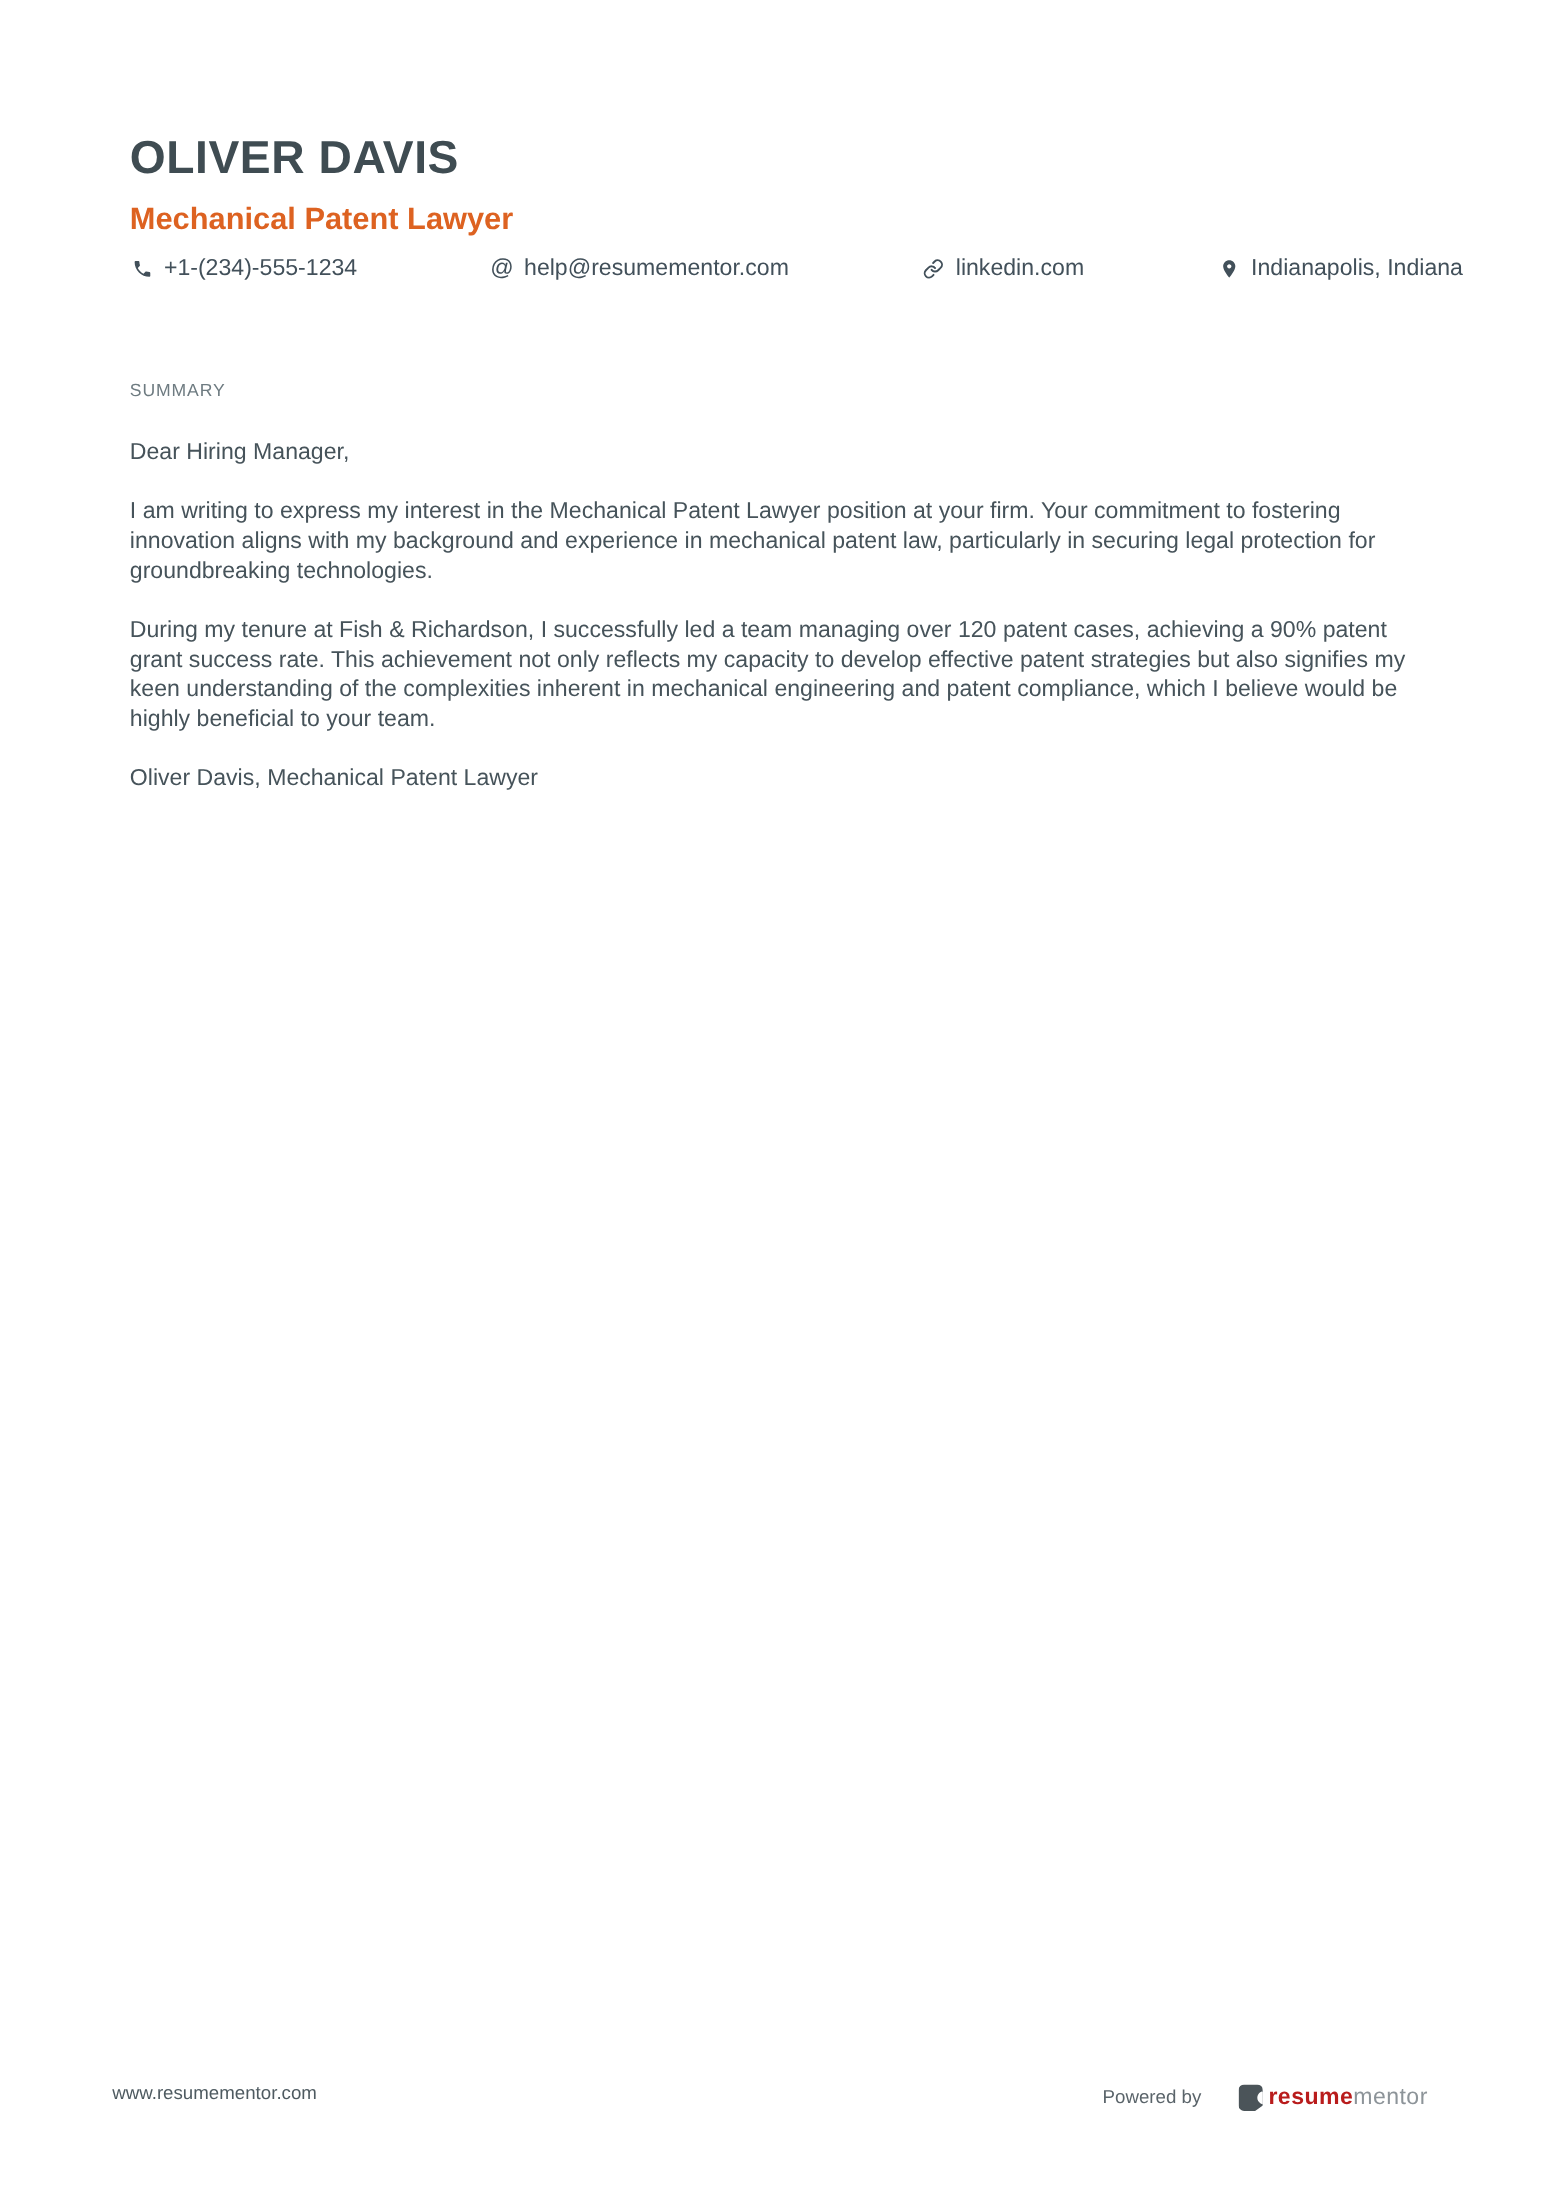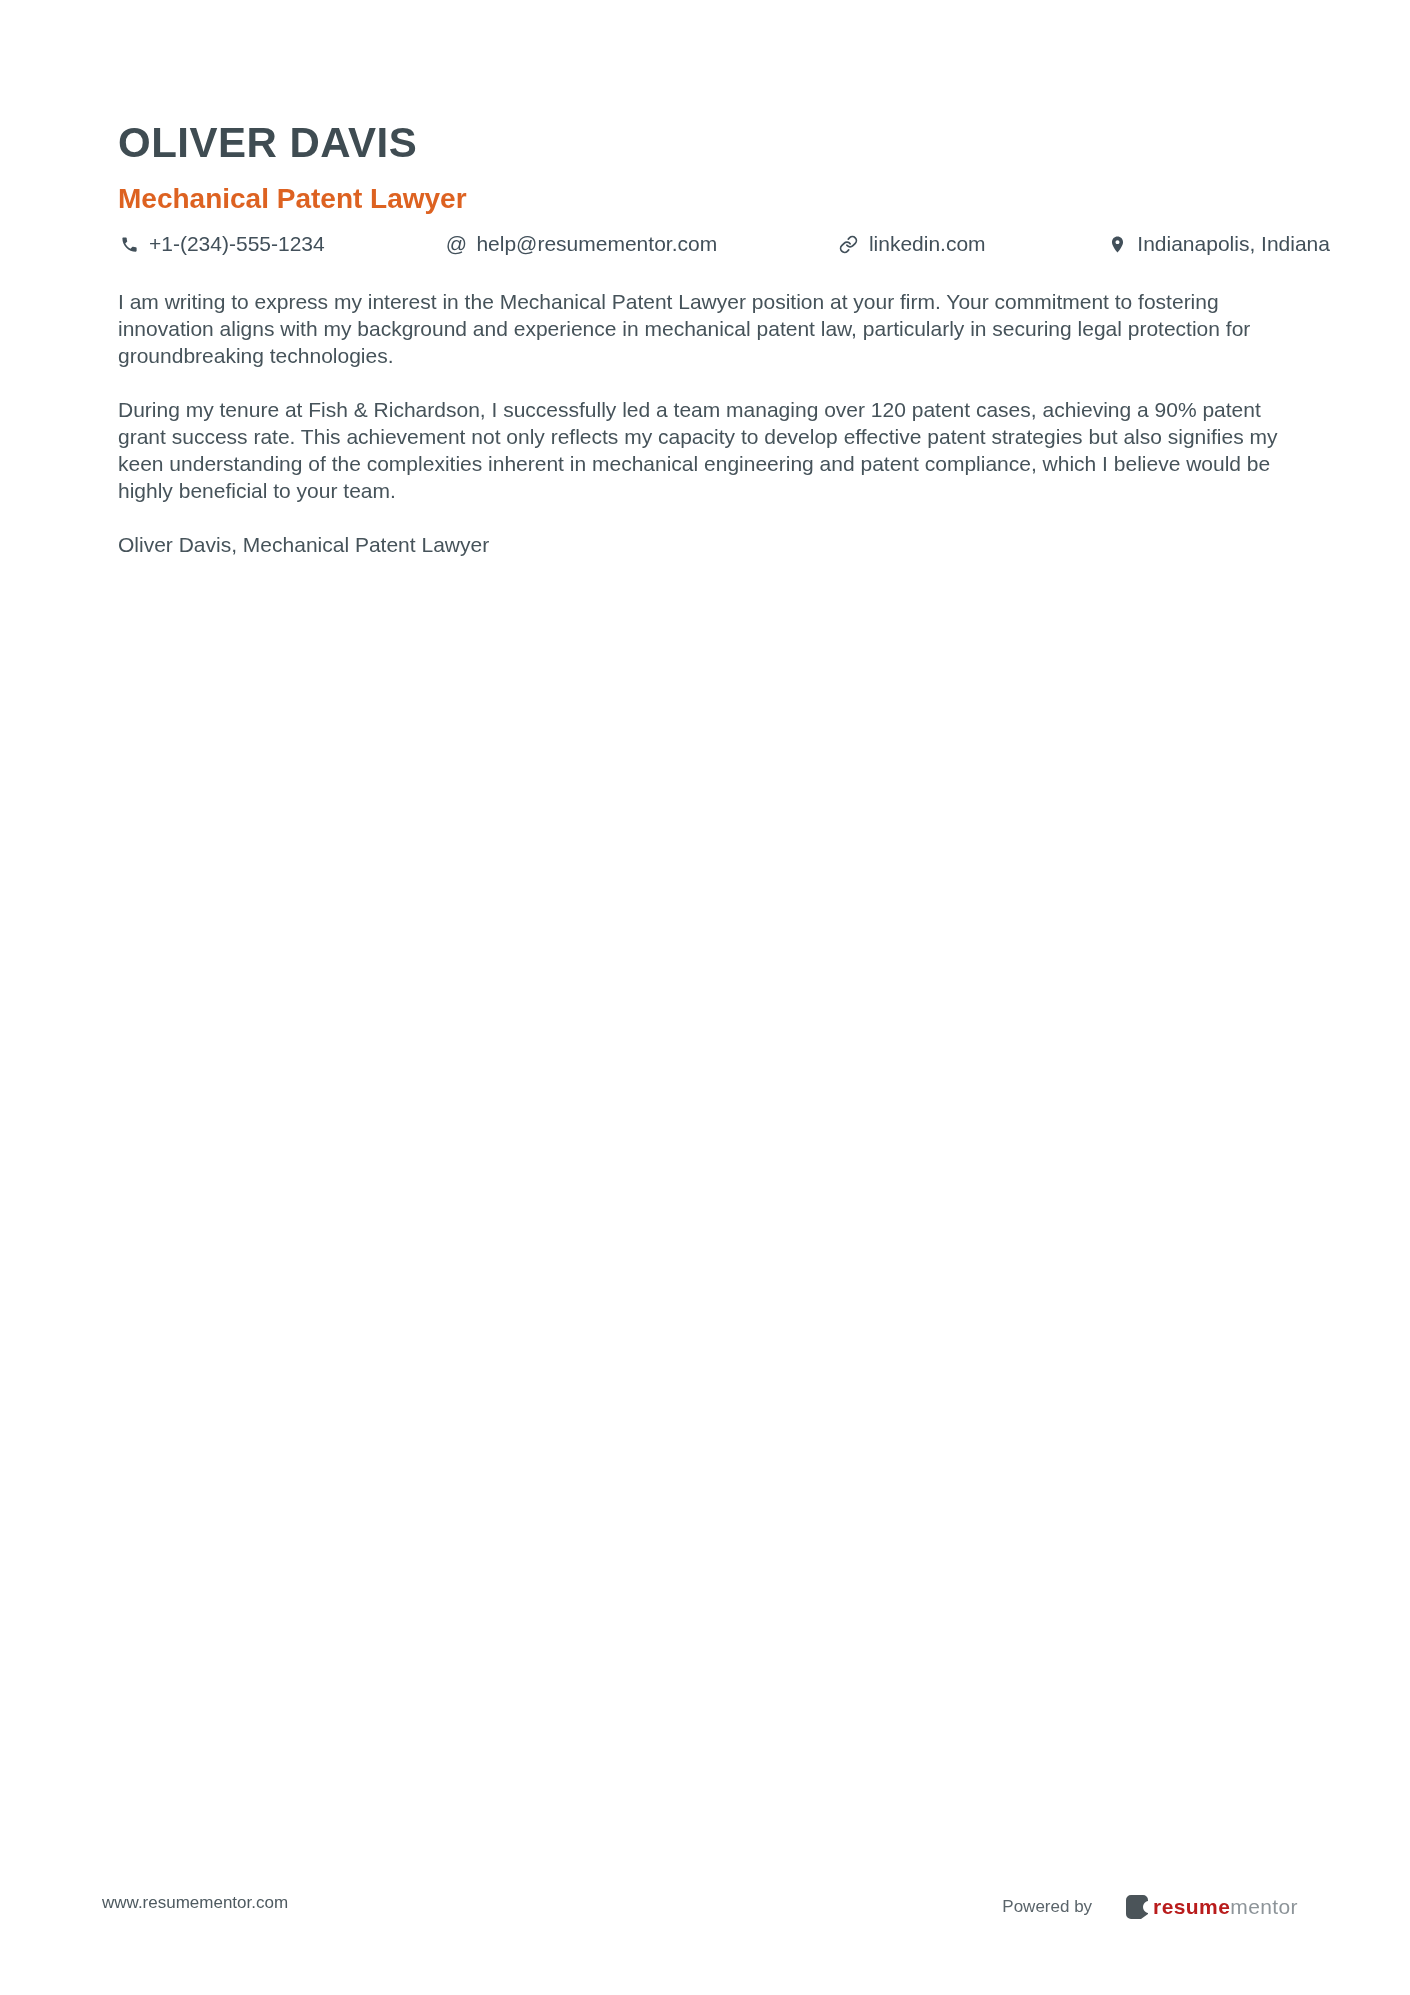--- a/index.html
+++ b/index.html
@@ -155,22 +155,24 @@
       <span class="icon">
         <svg width="19" height="19" viewBox="0 0 24 24" fill="#42505a">
             <path d="M12 2C8.13 2 5 5.13 5 9c0 5.25 7 13 7 13s7-7.75 7-13c0-3.87-3.13-7-7-7zm0 9.5c-1.38 0-2.5-1.12-2.5-2.5s1.12-2.5 2.5-2.5 2.5 1.12 2.5 2.5-1.12 2.5-2.5 2.5z"></path>
           </svg>
       </span>
       <span>Indianapolis, Indiana</span>
     </div>
 
   </div>
 
+  <div class="section-label">SUMMARY</div>
 
   <div class="letter-body">
+    <p>Dear Hiring Manager,</p>
     <p>I am writing to express my interest in the Mechanical Patent Lawyer position at your firm. Your commitment to fostering innovation aligns with my background and experience in mechanical patent law, particularly in securing legal protection for groundbreaking technologies.</p>
     <p>During my tenure at Fish &amp; Richardson, I successfully led a team managing over 120 patent cases, achieving a 90% patent grant success rate. This achievement not only reflects my capacity to develop effective patent strategies but also signifies my keen understanding of the complexities inherent in mechanical engineering and patent compliance, which I believe would be highly beneficial to your team.</p>
     <p>Oliver Davis, Mechanical Patent Lawyer</p>
   </div>
 
   <div class="footer-left">www.resumementor.com</div>
 
   <div class="footer-right">
     <span class="powered-by">Powered by</span>
     <span class="brand-lockup">

